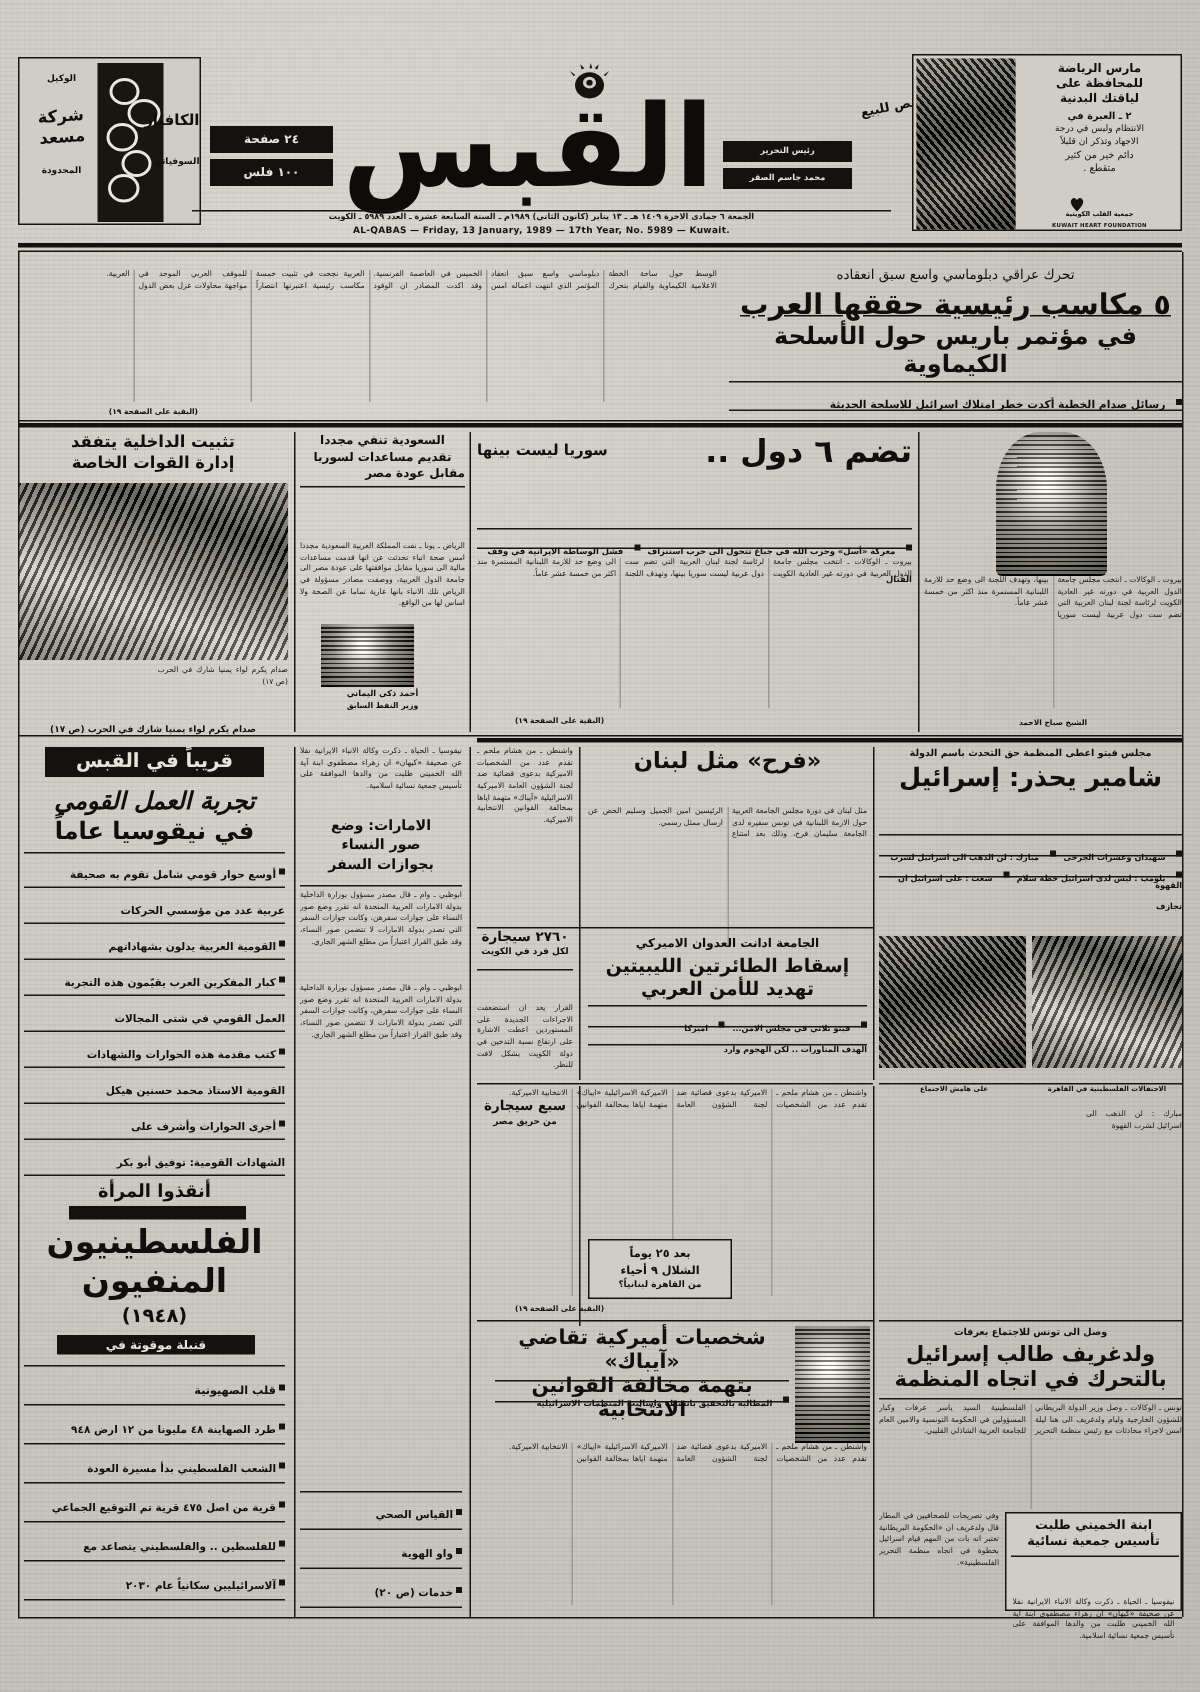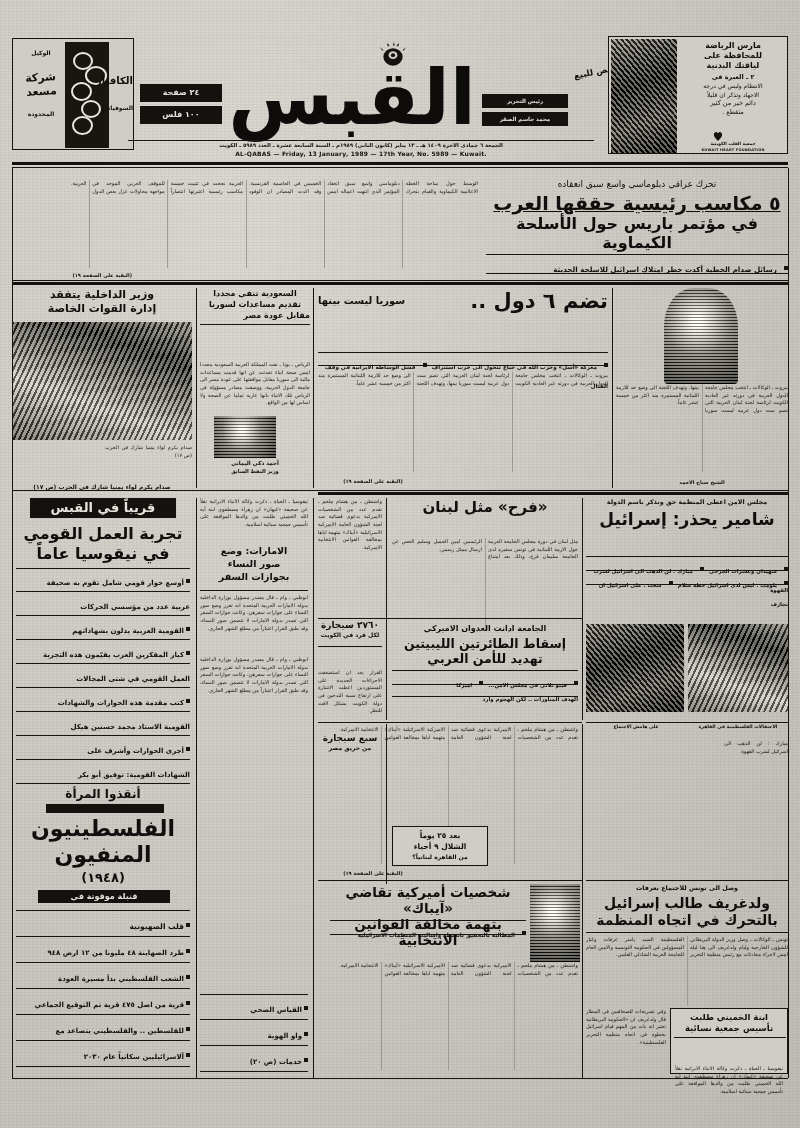--- a/index.html
+++ b/index.html
@@ -208,39 +208,39 @@
     <div class="ar hl" style="font-size:8px;line-height:11px;text-align:right;">مقابل عودة مصر</div>
     <div class="rule hrule" style="left:0;top:36px;width:110px;"></div>
     <div class="body" style="margin-top:40px;height:84px;overflow:hidden;">الرياض ـ يونا ـ نفت المملكة العربية السعودية مجددا امس صحة انباء تحدثت عن انها قدمت مساعدات مالية الى سوريا مقابل موافقتها على عودة مصر الى جامعة الدول العربية، ووصفت مصادر مسؤولة في الرياض تلك الانباء بانها عارية تماما عن الصحة ولا اساس لها من الواقع.</div>
     <div class="photo3 blk" style="left:14px;top:128px;width:62px;height:42px;"></div>
     <div class="ar cap" style="position:absolute;left:0;top:172px;width:110px;font-size:5.5px;">أحمد ذكي اليماني</div>
     <div class="ar cap" style="position:absolute;left:0;top:180px;width:110px;font-size:5.2px;">وزير النفط السابق</div>
   </div>
   <div class="rule vrule" style="left:196px;top:288px;height:200px;"></div>
 
   <div class="blk" style="left:12px;top:288px;width:180px;height:198px;">
-    <div class="ar hl" style="font-size:11px;line-height:14px;">وزير الداخلية يتفقد</div>
+    <div class="ar hl" style="font-size:11px;line-height:14px;">تثبيت الداخلية يتفقد</div>
     <div class="ar hl" style="font-size:11px;line-height:14px;">إدارة القوات الخاصة</div>
     <div class="photo2 blk" style="left:0;top:34px;width:180px;height:118px;"></div>
     <div class="body" style="position:absolute;left:0;top:156px;width:180px;height:30px;column-count:2;column-gap:6px;overflow:hidden;">صدام يكرم لواء يمنيا شارك في الحرب (ص ١٧)</div>
     <div class="ar" style="position:absolute;left:0;bottom:-4px;width:180px;font-size:6px;font-weight:bold;text-align:center;">صدام يكرم لواء يمنيا شارك في الحرب (ص ١٧)</div>
   </div>
 
   <div class="rule vrule" style="left:612px;top:288px;height:200px;"></div>
   <div class="blk" style="left:616px;top:288px;width:172px;height:198px;">
     <div class="photo3 blk" style="left:48px;top:0;width:74px;height:96px;border-radius:40% 40% 4px 4px;"></div>
     <div class="body" style="position:absolute;left:0;top:96px;width:172px;height:88px;column-count:2;column-gap:6px;column-rule:1px solid #9b9991;overflow:hidden;">بيروت ـ الوكالات ـ انتخب مجلس جامعة الدول العربية في دورته غير العادية الكويت لرئاسة لجنة لبنان العربية التي تضم ست دول عربية ليست سوريا بينها، وتهدف اللجنة الى وضع حد للازمة اللبنانية المستمرة منذ اكثر من خمسة عشر عاماً.</div>
     <div class="ar cap" style="position:absolute;left:0;bottom:0;width:172px;">الشيخ صباح الاحمد</div>
   </div>
 
   <div class="rule hrule" style="left:12px;top:490px;width:776px;"></div>
   <div class="rule thick" style="left:318px;top:492px;width:470px;"></div>
 
   <div class="blk" style="left:586px;top:498px;width:202px;height:120px;">
-    <div class="ar" style="font-size:6.4px;font-weight:bold;line-height:9px;">مجلس الامن اعطى المنظمة حق وتذكر باسم الدولة</div>
+    <div class="ar" style="font-size:6.4px;font-weight:bold;line-height:9px;">مجلس فيتو اعطى المنظمة حق التحدث باسم الدولة</div>
     <div class="ar hl" style="font-size:17px;line-height:21px;margin-top:2px;">شامير يحذر: إسرائيل</div>
     <div class="rule hrule" style="left:0;top:58px;width:202px;"></div>
     <div style="position:absolute;left:0;top:60px;width:202px;text-align:right;direction:rtl;">
       <span class="bullet"></span>
       <span class="ar" style="display:inline;font-size:5.4px;font-weight:bold;">شهيدان وعشرات الجرحى</span>
       <span class="bullet"></span>
       <span class="ar" style="display:inline;font-size:5.4px;font-weight:bold;">مبارك : لن الذهب الى اسرائيل لشرب القهوة</span>
     </div>
     <div class="rule hrule" style="left:0;top:72px;width:202px;"></div>
     <div style="position:absolute;left:0;top:74px;width:202px;text-align:right;direction:rtl;">
@@ -269,21 +269,21 @@
     <div class="ar hl" style="font-size:9.5px;line-height:13px;margin-top:2px;">الامارات: وضع</div>
     <div class="ar hl" style="font-size:9.5px;line-height:13px;">صور النساء</div>
     <div class="ar hl" style="font-size:9.5px;line-height:13px;">بجوازات السفر</div>
     <div class="rule hrule" style="left:0;top:92px;width:108px;"></div>
     <div class="body" style="position:absolute;top:96px;left:0;width:108px;height:54px;overflow:hidden;">ابوظبي ـ وام ـ قال مصدر مسؤول بوزارة الداخلية بدولة الامارات العربية المتحدة انه تقرر وضع صور النساء على جوازات سفرهن، وكانت جوازات السفر التي تصدر بدولة الامارات لا تتضمن صور النساء، وقد طبق القرار اعتباراً من مطلع الشهر الجاري.</div>
   </div>
   <div class="rule vrule" style="left:196px;top:498px;height:580px;"></div>
 
   <div class="blk" style="left:16px;top:498px;width:174px;height:300px;">
     <div class="invbar" style="position:absolute;left:14px;top:0;width:146px;height:20px;font-size:13px;line-height:20px;">قريباً في القبس</div>
-    <div class="ar hl" style="position:absolute;left:0;top:26px;width:174px;font-size:16px;line-height:19px;">تجربة العمل القومي</div>
+    <div class="ar hl" style="position:absolute;left:0;top:26px;width:174px;font-size:16px;line-height:19px;font-style:italic;">تجربة العمل القومي</div>
     <div class="ar hl" style="position:absolute;left:0;top:46px;width:174px;font-size:16px;line-height:19px;">في نيقوسيا عاماً</div>
     <div style="position:absolute;left:0;top:70px;width:174px;">
       <div class="rule hrule" style="left:0;top:0;width:174px;"></div>
       <div style="padding:2px 0;text-align:right;direction:rtl;"><span class="bullet"></span><span class="ar" style="display:inline;font-size:7px;font-weight:bold;">أوسع حوار قومي شامل تقوم به صحيفة</span></div>
       <div class="rule hrule" style="position:relative;width:174px;"></div>
       <div style="padding:2px 0;text-align:right;direction:rtl;"><span class="ar" style="display:inline;font-size:7px;font-weight:bold;">عربية  عدد من مؤسسي الحركات</span></div>
       <div class="rule hrule" style="position:relative;width:174px;"></div>
       <div style="padding:2px 0;text-align:right;direction:rtl;"><span class="bullet"></span><span class="ar" style="display:inline;font-size:7px;font-weight:bold;">القومية العربية يدلون بشهاداتهم</span></div>
       <div class="rule hrule" style="position:relative;width:174px;"></div>
       <div style="padding:2px 0;text-align:right;direction:rtl;"><span class="bullet"></span><span class="ar" style="display:inline;font-size:7px;font-weight:bold;">كبار المفكرين العرب يقيّمون هذه التجربة</span></div>

